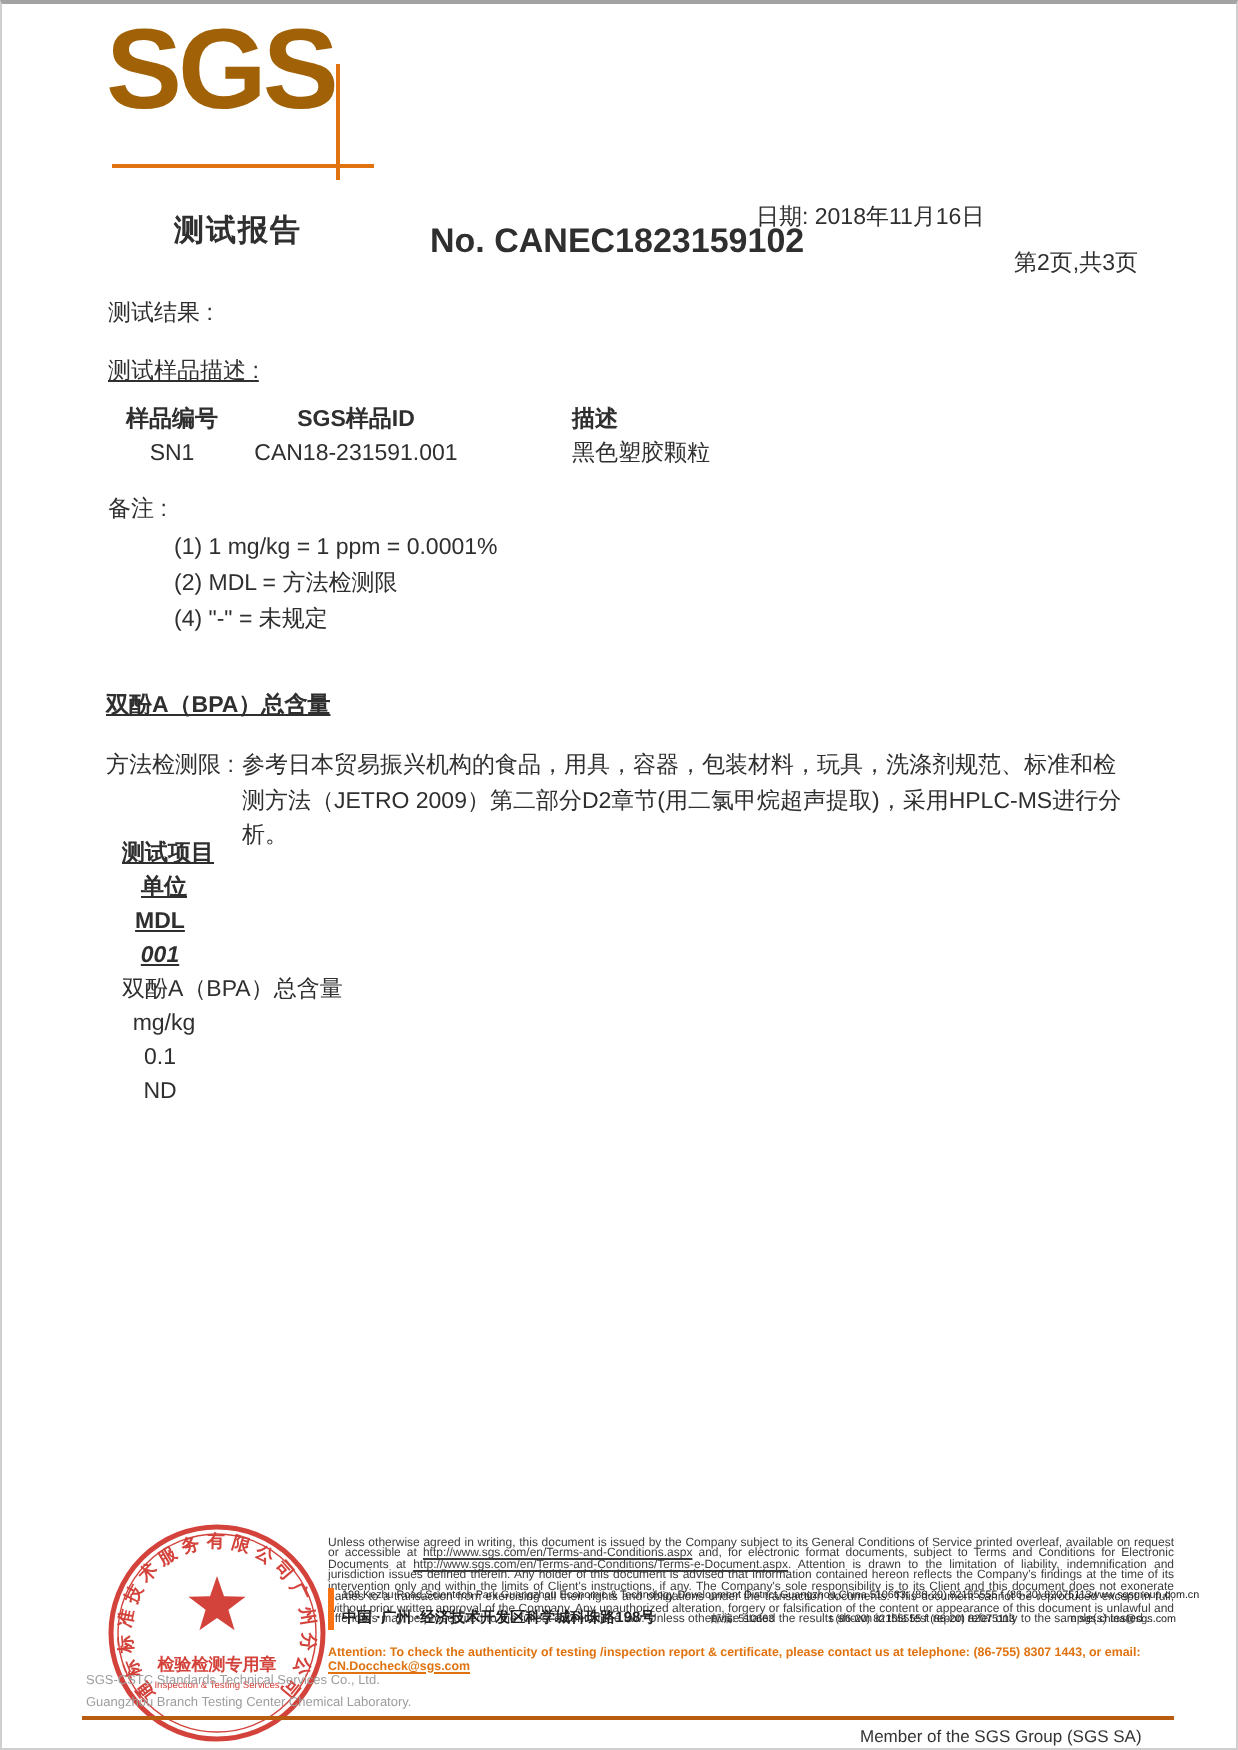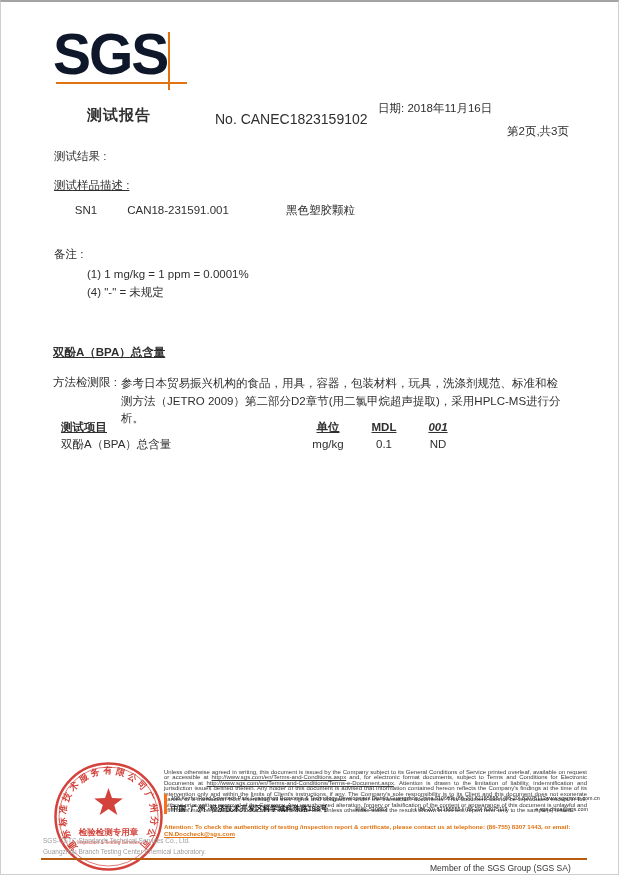--- a/index.html
+++ b/index.html
@@ -6,28 +6,28 @@
   html,body { background:#fff; }
   .page {
     position:relative; width:619px; height:875px; background:#ffffff;
     border:1px solid #cfcfcf; border-top:2px solid #a3a3a3;
     font-family:"Liberation Sans","DejaVu Sans",sans-serif;
     color:#2f2f2f; overflow:hidden;
   }
   .abs { position:absolute; }
 
   
-  .logo-text { left:52px; top:24px; font-size:57px; font-weight:bold; color:#0f172a;
+  .logo-text { left:52px; top:5px; font-size:57px; font-weight:bold; color:#a16207;
                letter-spacing:-2px; line-height:1; }
   .logo-vline { left:167px; top:30px; width:2px; height:58px; background:#e0720f; }
   .logo-hline { left:55px; top:80px; width:131px; height:2px; background:#e0720f; }
 
   
   .doc-title { left:53px; top:104px; font-size:15px; font-weight:bold; letter-spacing:1px;margin-left:33px; }
-  .report-no { left:214px; top:109px; font-size:14px; }
+  .report-no { left:214px; top:109px; font-size:17px;font-weight:bold; }
   .report-date { left:377px; top:99px; font-size:11.5px; }
   .report-page { left:506px; top:109px; font-size:11.5px;margin-top:13px; }
 
   .txt { font-size:11.5px; }
   .u { text-decoration:underline; }
   .b { font-weight:bold; }
 
   .results-label { left:53px; top:147px; }
   .sample-heading { left:53px; top:176px; }
 
@@ -38,21 +38,21 @@
   .st-c3 { padding-left:48px; white-space:nowrap; }
 
   .remarks-heading { left:53px; top:245px; }
   .remarks-list { left:86px; top:263px; line-height:18px; }
 
   .bpa-heading { left:52px; top:343px; }
   .method-label { left:52px; top:373px; }
   .method-text { left:120px; top:373px; width:440px; line-height:17.5px; }
 
   .rt { left:52px; top:417px; width:412px; line-height:17px; }
-  .rt-row { display:flex; align-items:flex-start; }
+  .rt-row { display:flex; align-items:flex-start;flex-direction:column; }
   .rt-item { flex:1; padding-left:8px; }
   .rt-unit { width:58px; text-align:center; }
   .rt-mdl { width:54px; text-align:center; }
   .rt-001 { width:54px; text-align:center; }
   .i { font-style:italic; }
 
   
   .stamp { left:50px; top:757px; opacity:.9; }
   .company-lines { left:42px; top:833px; font-size:6.5px; color:#9d9d9d; line-height:11px; z-index:3; }
   .legal { left:163px; top:768px; width:423px; font-size:6px; line-height:5.45px;
@@ -78,30 +78,36 @@
 
   <div class="abs doc-title">测试报告</div>
   <div class="abs report-no">No. CANEC1823159102</div>
   <div class="abs report-date">日期: 2018年11月16日</div>
   <div class="abs report-page">第2页,共3页</div>
 
   <div class="abs txt results-label">测试结果 :</div>
   <div class="abs txt u sample-heading">测试样品描述 :</div>
 
   <div class="abs txt sample-table">
+    <div class="st-row b">
+      <span class="st-c1">样品编号</span>
+      <span class="st-c2">SGS样品ID</span>
+      <span class="st-c3">描述</span>
+    </div>
     <div class="st-row">
       <span class="st-c1">SN1</span>
       <span class="st-c2">CAN18-231591.001</span>
       <span class="st-c3">黑色塑胶颗粒</span>
     </div>
   </div>
 
   <div class="abs txt remarks-heading">备注 :</div>
   <div class="abs txt remarks-list">
     <div>(1) 1 mg/kg = 1 ppm = 0.0001%</div>
+    <div>(2) MDL = 方法检测限</div>
     <div>(4) "-" = 未规定</div>
   </div>
 
   <div class="abs txt b u bpa-heading">双酚A（BPA）总含量</div>
   <div class="abs txt method-label">方法检测限 :</div>
   <div class="abs txt method-text">参考日本贸易振兴机构的食品，用具，容器，包装材料，玩具，洗涤剂规范、标准和检测方法（JETRO 2009）第二部分D2章节(用二氯甲烷超声提取)，采用HPLC-MS进行分析。</div>
 
   <div class="abs txt rt">
     <div class="rt-row">
       <span class="rt-item b u">测试项目</span>

